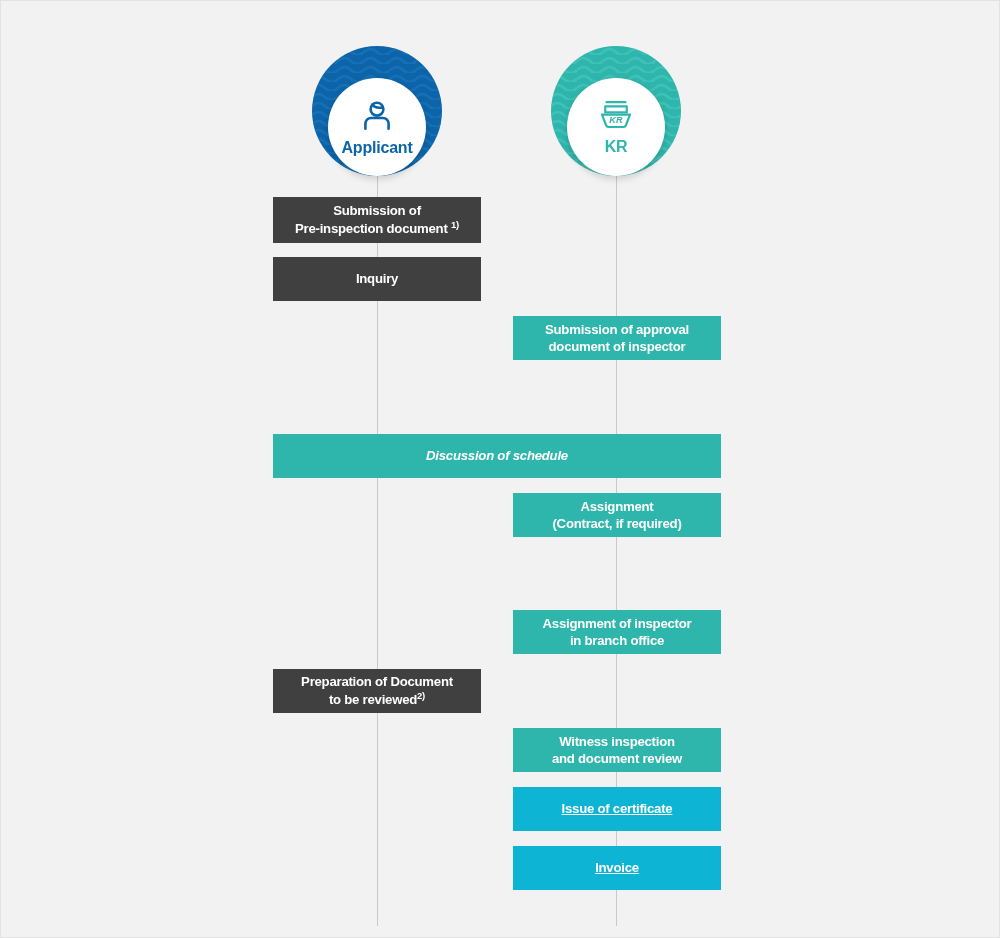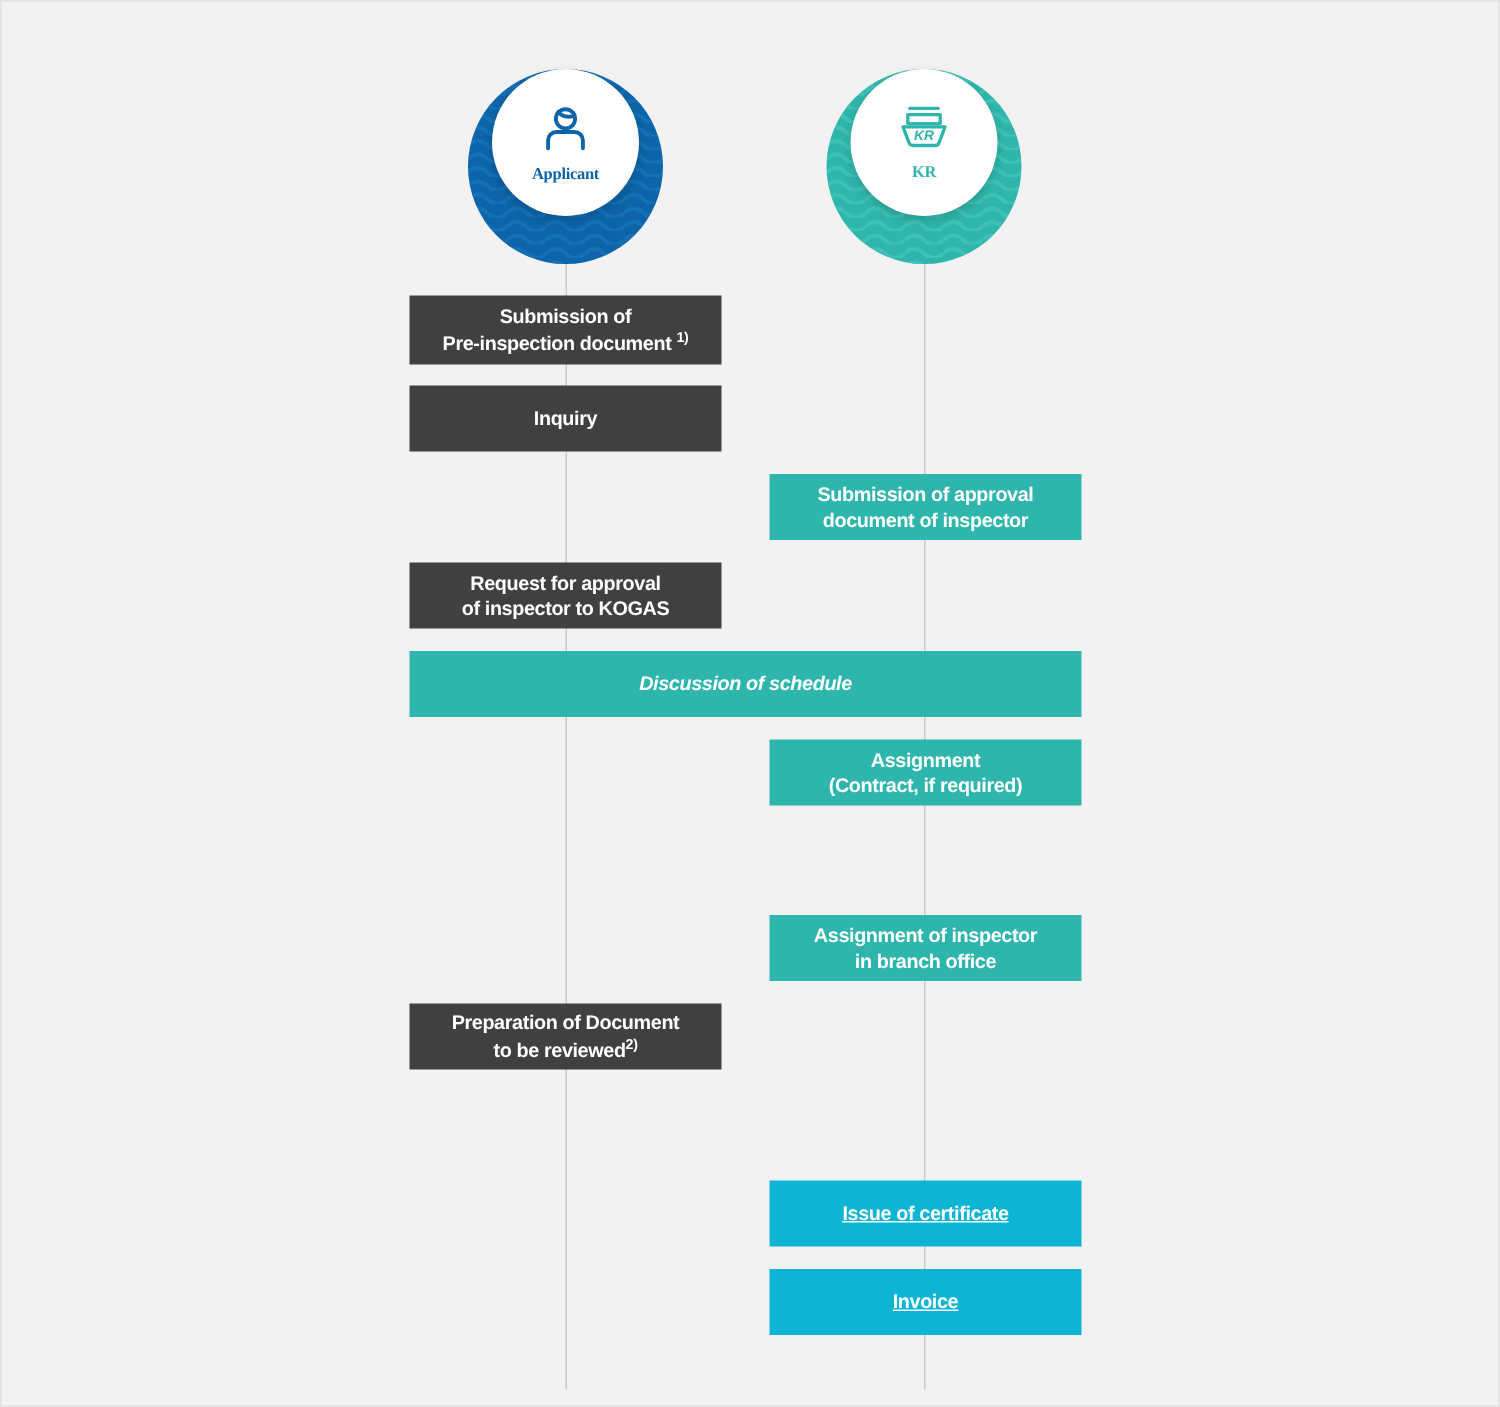--- a/index.html
+++ b/index.html
@@ -30,21 +30,21 @@
   #lane-line-applicant { left: 376px; top: 165px; height: 760px; }
   #lane-line-kr        { left: 615px; top: 165px; height: 760px; }
 
   
   .actor {
     position: absolute;
     width: 130px;
     height: 130px;
     border-radius: 50%;
     display: flex;
-    align-items: flex-start;
+    align-items: flex-end;
     justify-content: center;
   }
   .actor::after {
     content: "";
     position: absolute;
     left: 6px; right: 6px; bottom: -5px;
     height: 16px;
     border-radius: 50%;
     background: rgba(0,0,0,0.13);
     filter: blur(5px);
@@ -75,25 +75,24 @@
     background: #ffffff;
     display: flex;
     flex-direction: column;
     align-items: center;
     justify-content: center;
     box-shadow: 0 3px 7px rgba(0,0,0,0.16);
     z-index: 2;
   }
   .actor-icon { display: block; margin-bottom: 2px; }
   .actor-label {
-    font-size: 11px;
+    font-size: 16px;
     font-weight: 600;
     letter-spacing: -0.2px;
     line-height: 1;
-    font-family: Liberation Serif, serif;
   }
   #applicant-label { color: #0d64a8; }
   #kr-label { color: #2fb6ac; }
 
   
   .node {
     position: absolute;
     display: flex;
     align-items: center;
     justify-content: center;
@@ -193,26 +192,20 @@
     <span>
       <span>Submission of approval</span><br>
       <span>document of inspector</span>
     </span>
   </div>
 
   <div class="node lane-left c-blue" style="top:256px; height:44px;">
     <span>Inquiry</span>
   </div>
 
-  <div class="node lane-left c-blue" style="top:374px; height:44px;">
-    <span>
-      <span>Request for approval</span><br>
-      <span>of inspector to KOGAS</span>
-    </span>
-  </div>
 
   <div class="node lane-full c-teal" style="top:433px; height:44px;">
     <span>Discussion of schedule</span>
   </div>
 
   <div class="node lane-right c-teal" style="top:492px; height:44px;">
     <span>
       <span>Assignment</span><br>
       <span>(Contract, if required)</span>
     </span>
@@ -226,20 +219,26 @@
     </span>
   </div>
 
   <div class="node lane-left c-blue" style="top:668px; height:44px;">
     <span>
       <span>Preparation of Document</span><br>
       <span>to be reviewed</span><sup>2)</sup>
     </span>
   </div>
 
+  <div class="node lane-right c-teal" style="top:727px; height:44px;">
+    <span>
+      <span>Witness inspection</span><br>
+      <span>and document review</span>
+    </span>
+  </div>
 
   <div class="node lane-right c-cyan" style="top:786px; height:44px;">
     <span>Issue of certificate</span>
   </div>
 
   <div class="node lane-right c-cyan" style="top:845px; height:44px;">
     <span>Invoice</span>
   </div>
 
 </div>

